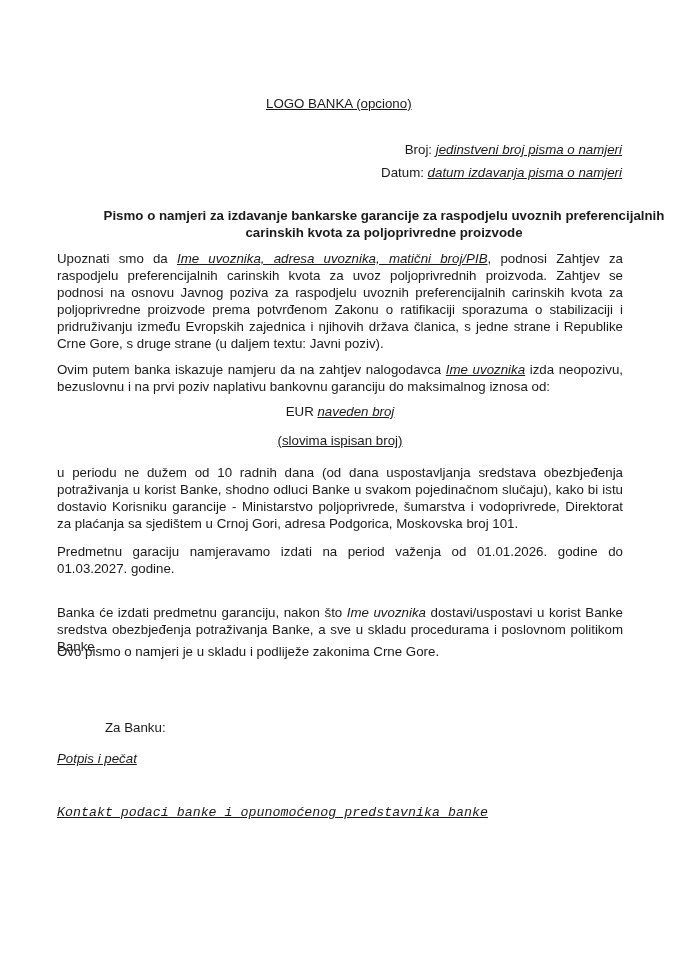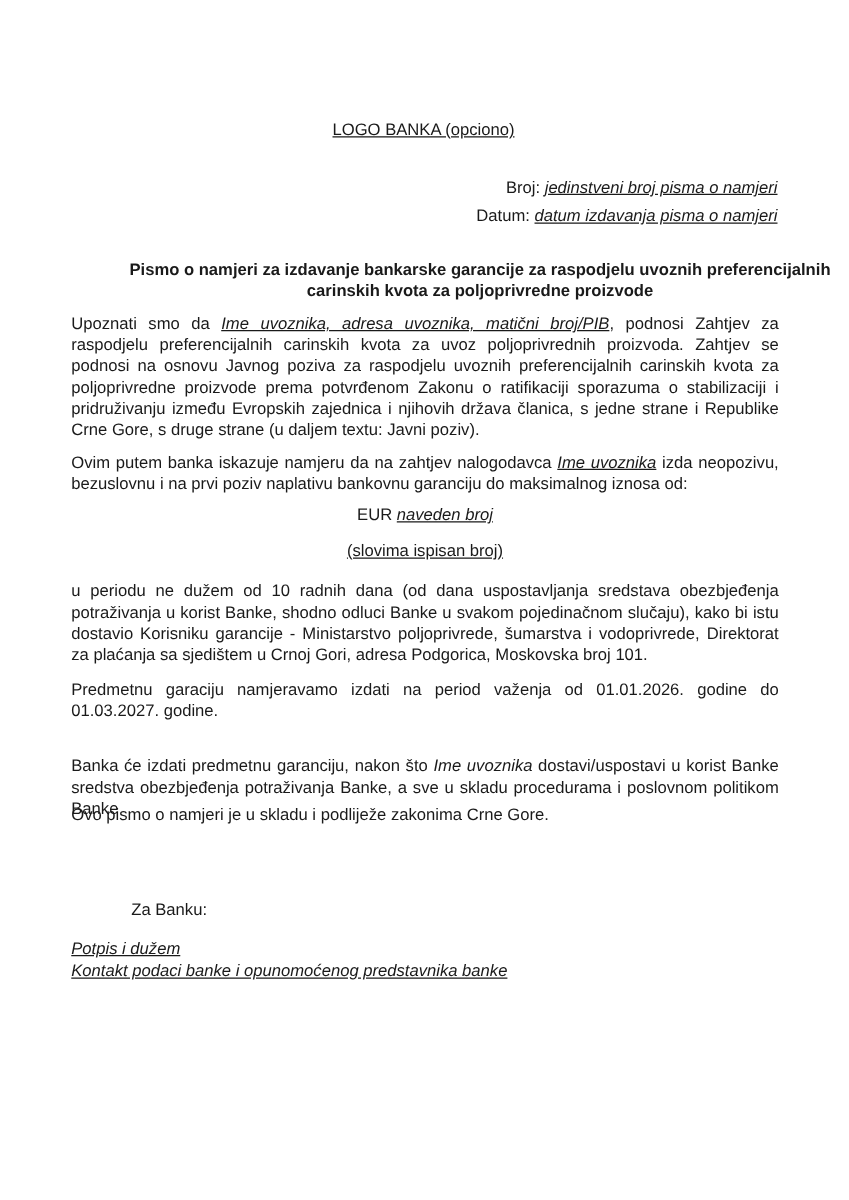--- a/index.html
+++ b/index.html
@@ -109,17 +109,17 @@
 
   <div class="para" style="top:560px;margin-top:44px;">
     <span>Banka će izdati predmetnu garanciju, nakon što </span><span class="italic">Ime uvoznika</span><span> dostavi/uspostavi u korist Banke sredstva obezbjeđenja potraživanja Banke, a sve u skladu procedurama i poslovnom politikom Banke</span>
   </div>
 
   <div class="para" style="top:643px;">Ovo pismo o namjeri je u skladu i podliježe zakonima Crne Gore.</div>
 
 
   <div class="left-line" style="top:719px;margin-left:48px;">Za Banku:</div>
 
-  <div class="left-line u-italic" style="top:750px;">Potpis i dužem</div>
+  <div class="left-line u-italic" style="top:750px;">Potpis i pečat</div>
 
-  <div class="left-line u-italic" style="top:768px;">Kontakt podaci banke i opunomoćenog predstavnika banke</div>
+  <div class="left-line u-italic" style="top:804px;font-family:Liberation Mono, monospace;">Kontakt podaci banke i opunomoćenog predstavnika banke</div>
 
 </div>
 
 </body></html>

